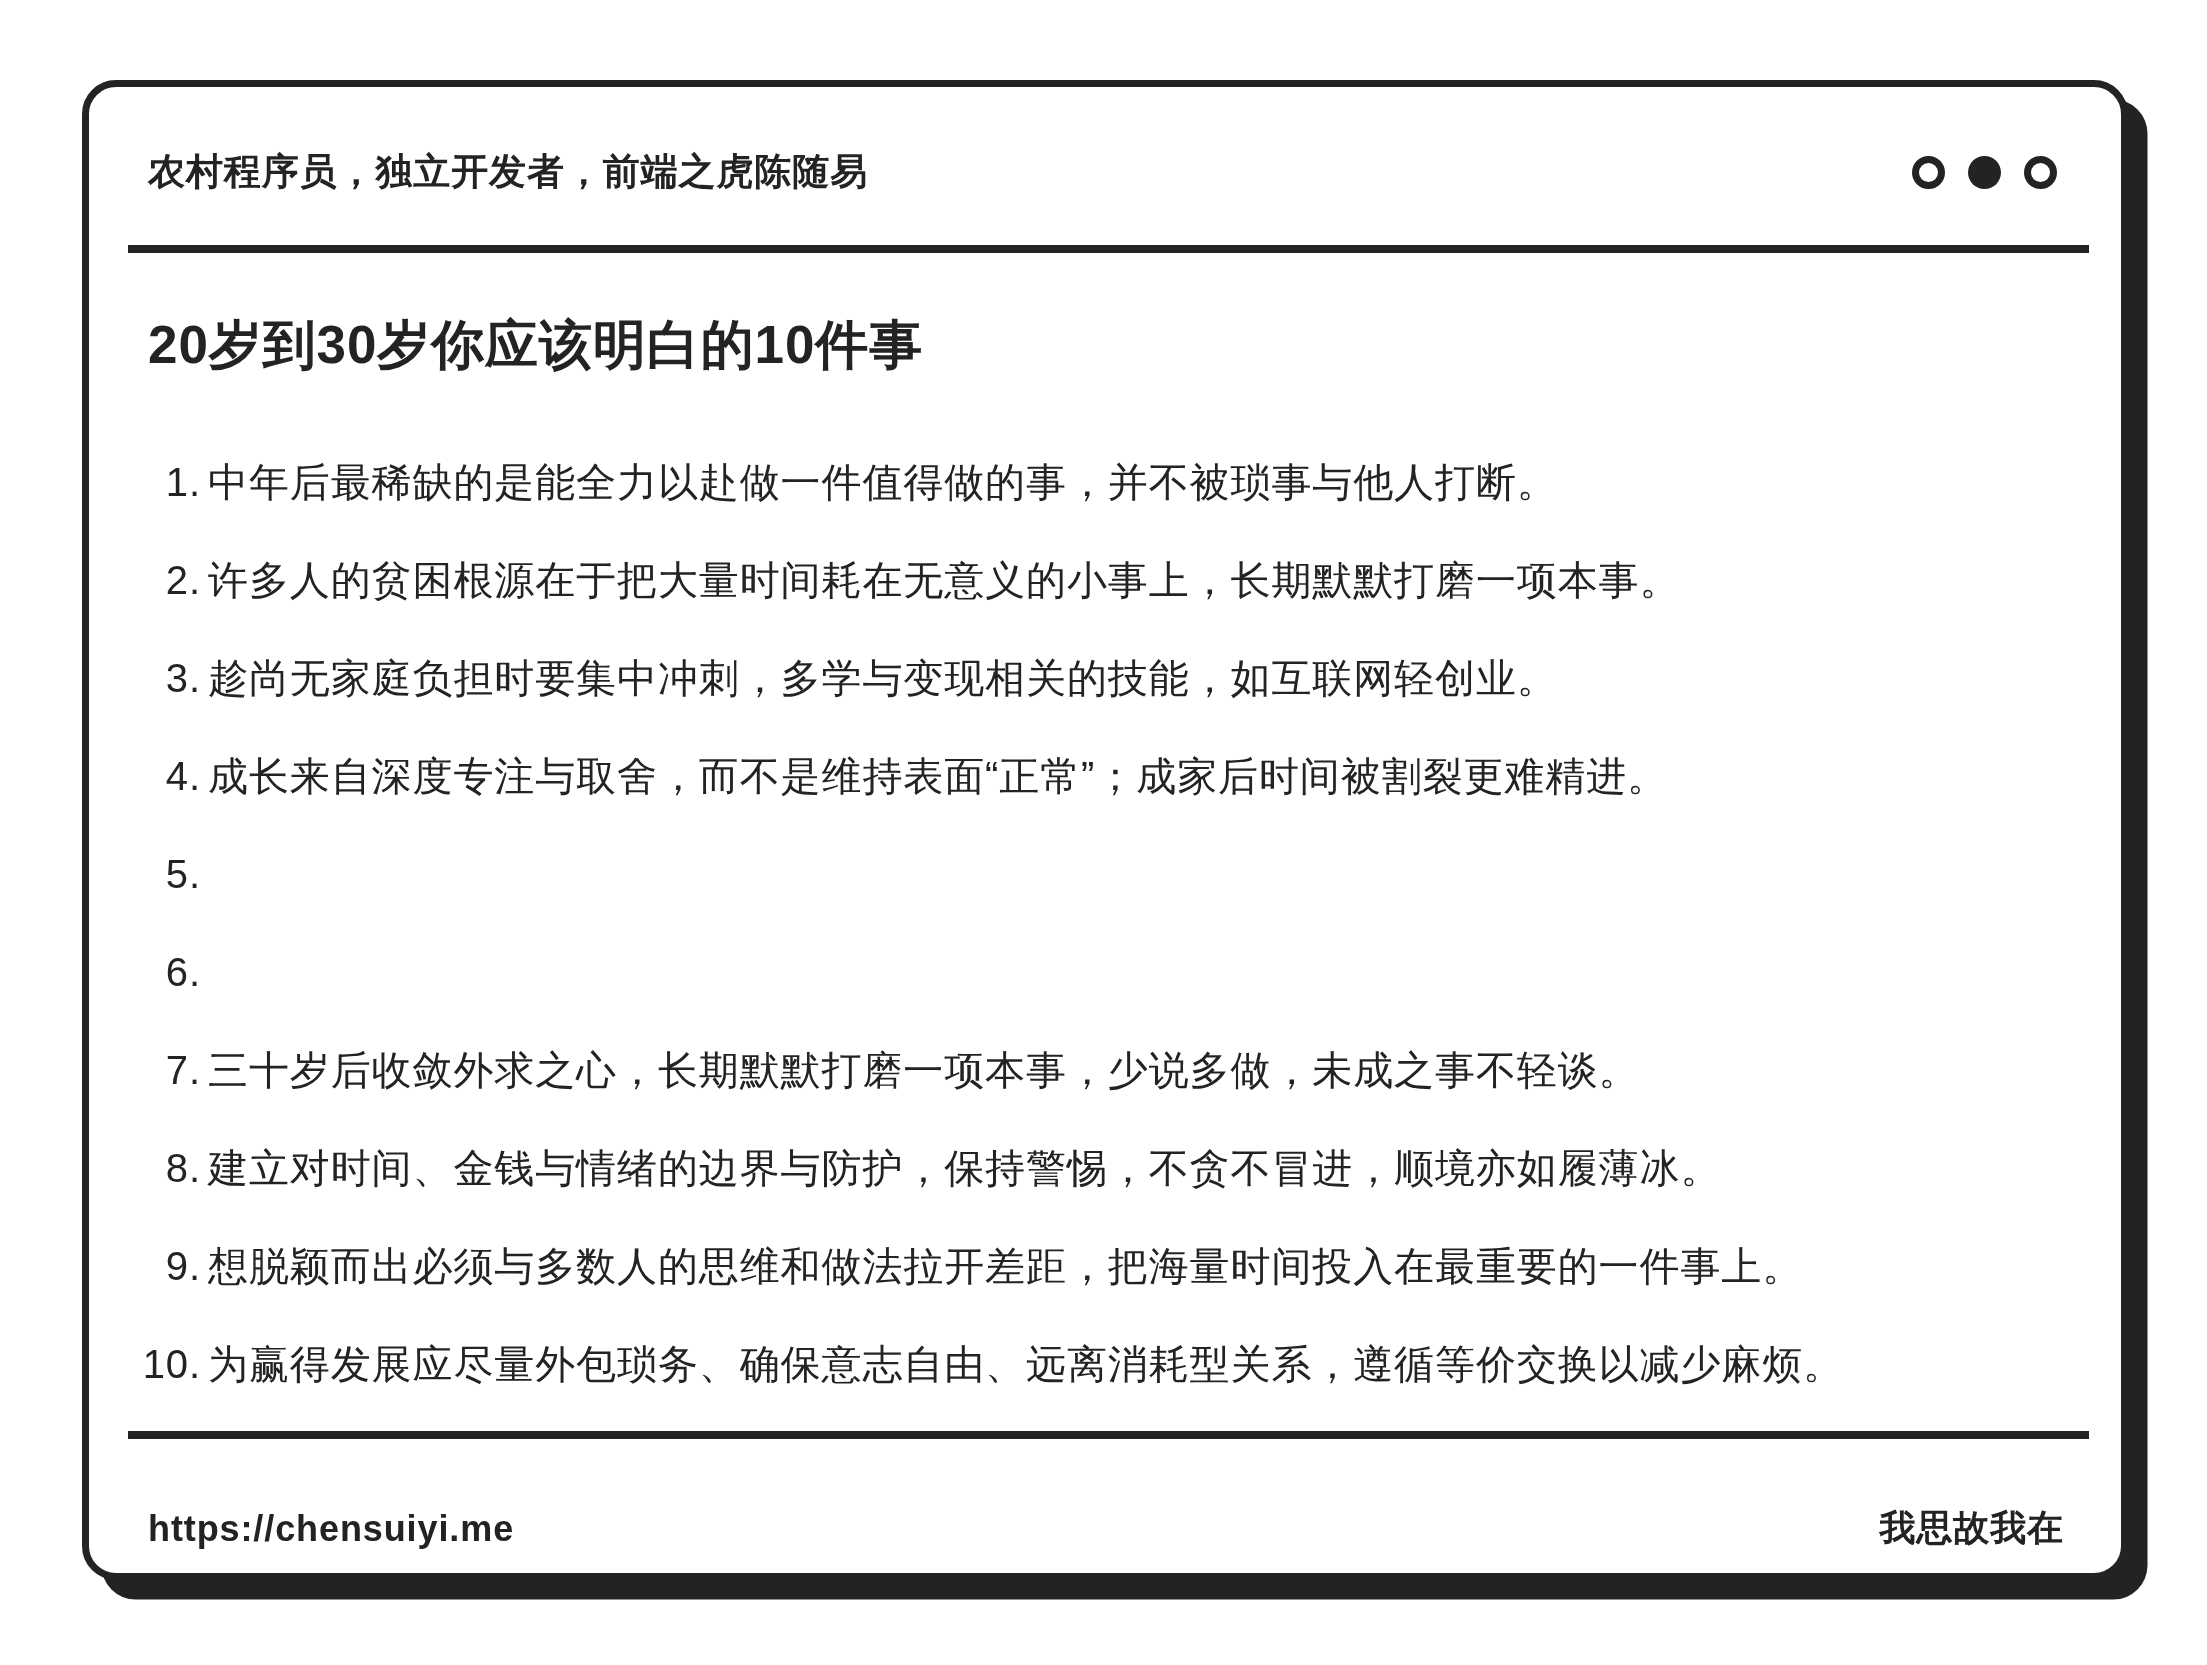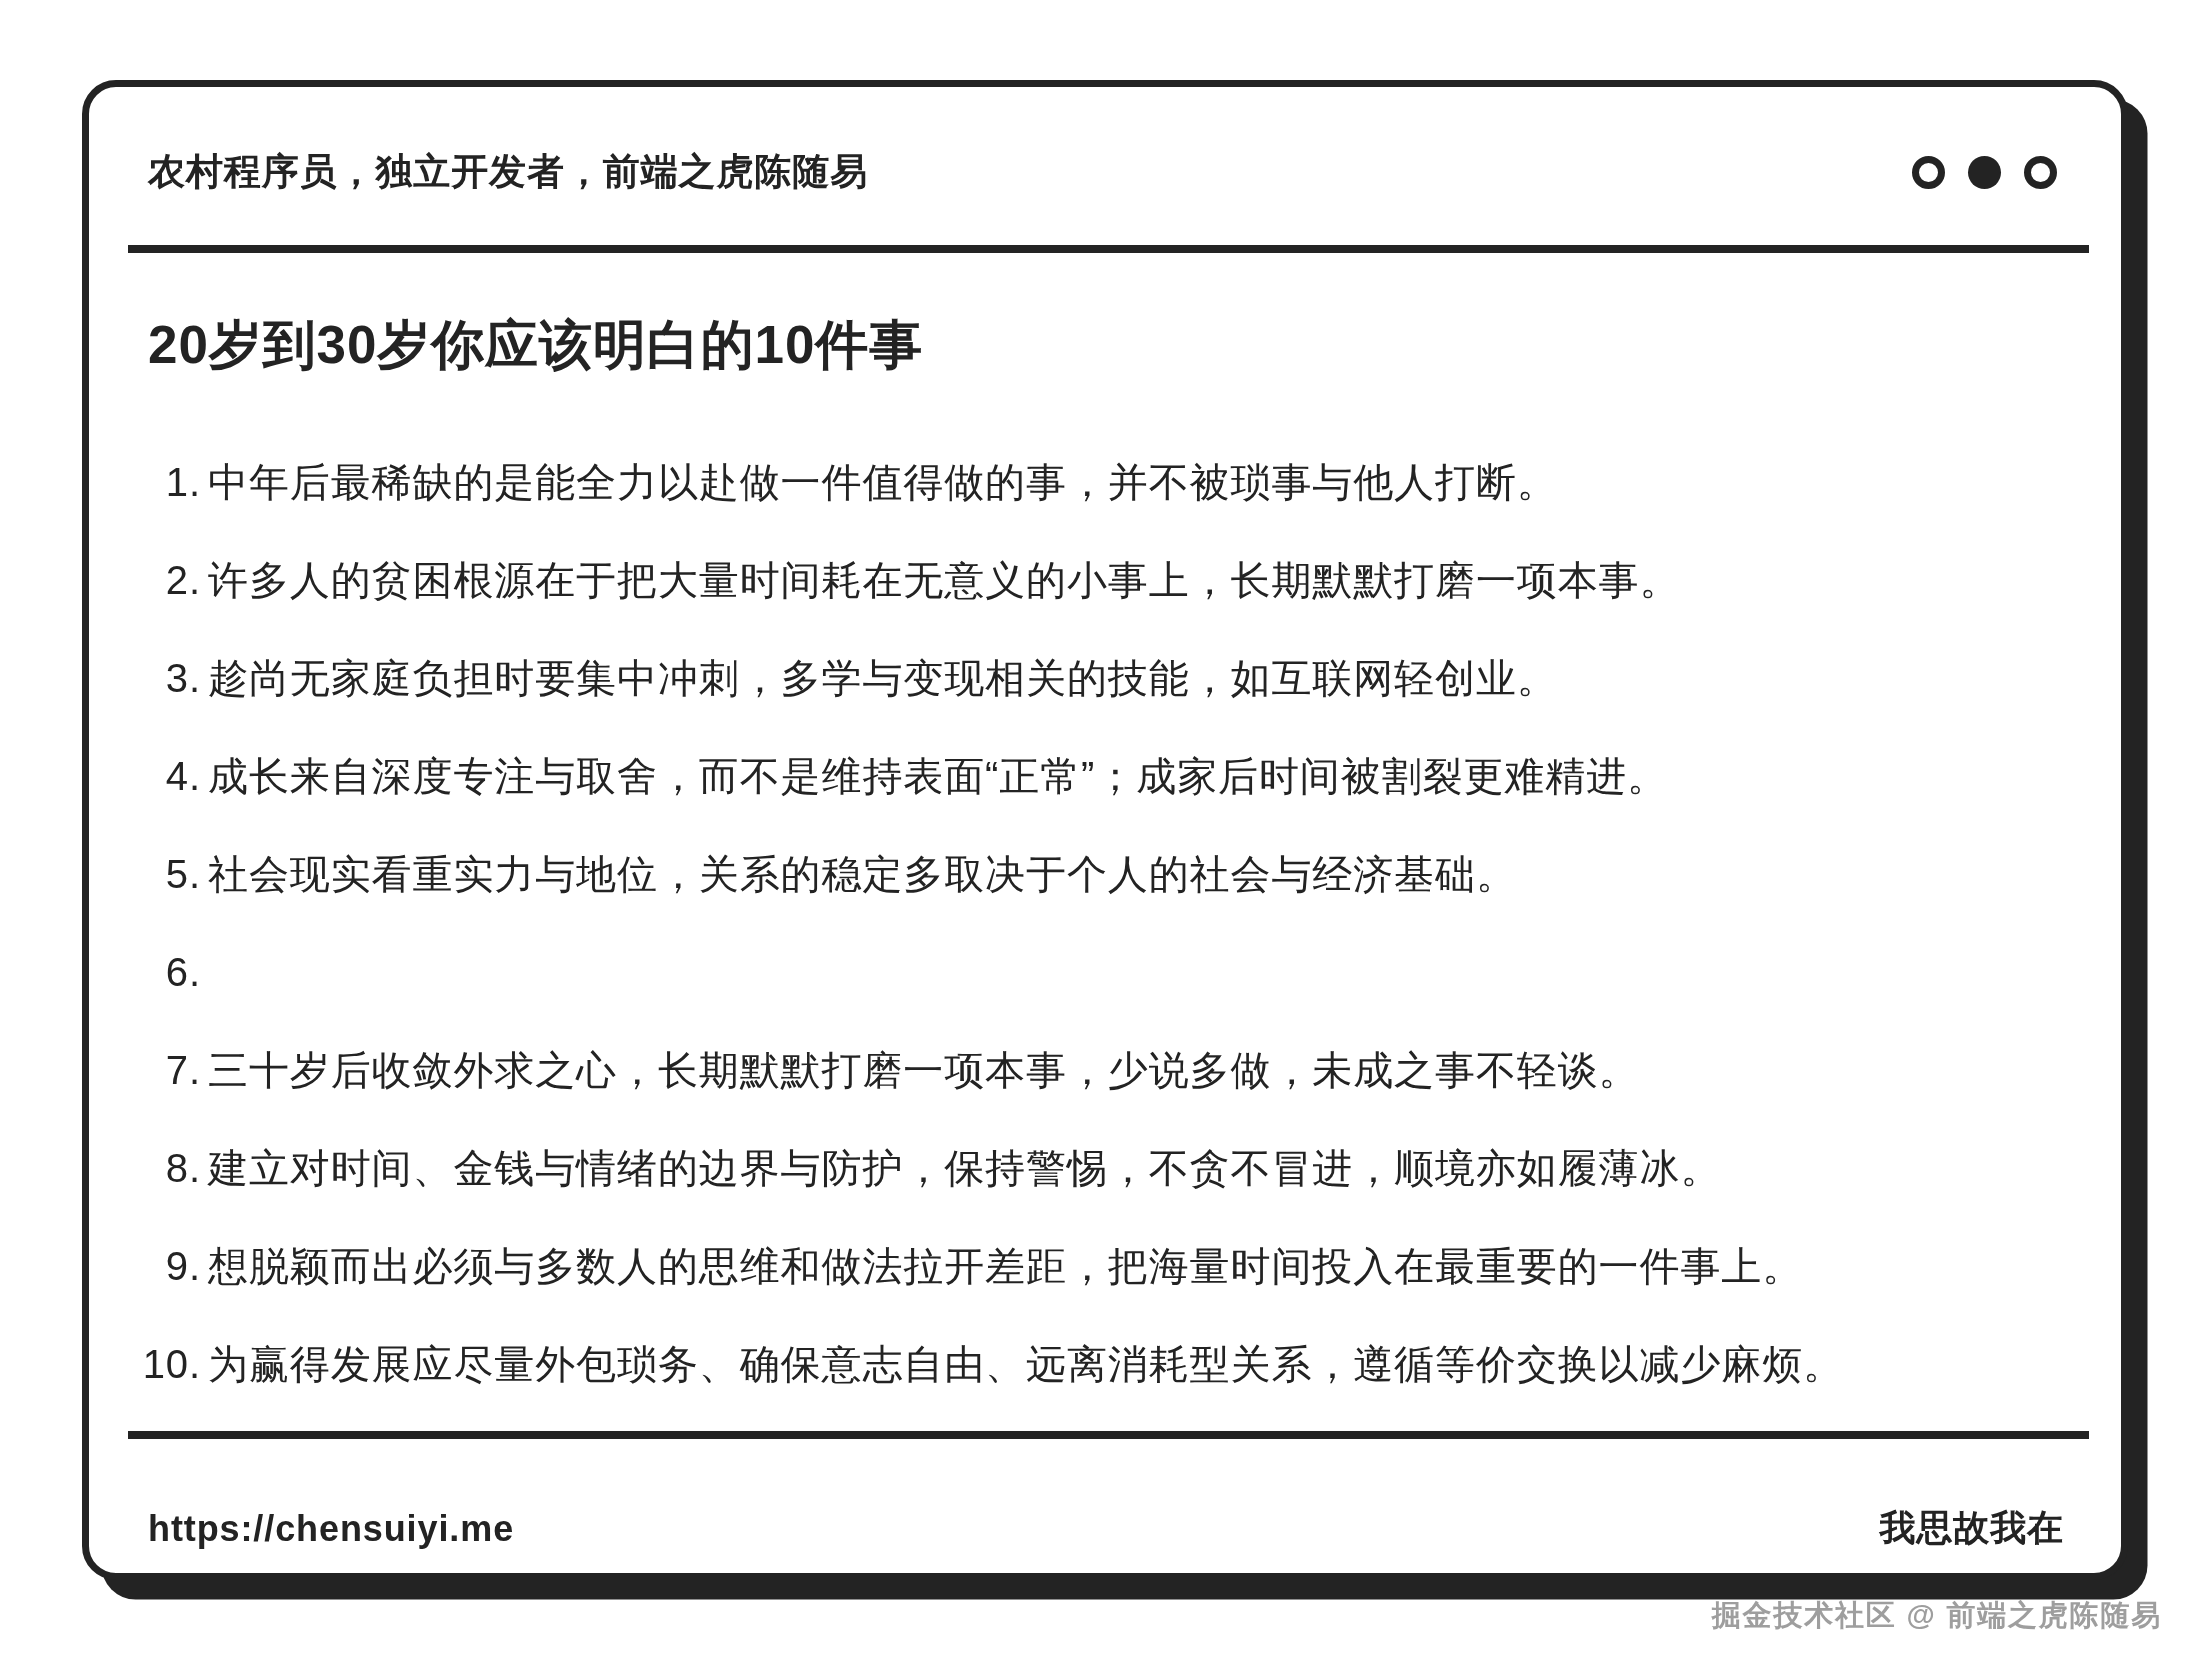--- a/index.html
+++ b/index.html
@@ -169,21 +169,20 @@
     <span class="list-item-text">趁尚无家庭负担时要集中冲刺，多学与变现相关的技能，如互联网轻创业。</span>
   </li>
 
   <li class="list-item">
     <span class="list-item-number">4.</span>
     <span class="list-item-text">成长来自深度专注与取舍，而不是维持表面“正常”；成家后时间被割裂更难精进。</span>
   </li>
 
   <li class="list-item">
     <span class="list-item-number">5.</span>
-    <span class="list-item-text">社会现实看重实力与地位，关系的稳定多取决于个人的社会与经济基础。</span>
   </li>
 
   <li class="list-item">
     <span class="list-item-number">6.</span>
   </li>
 
   <li class="list-item">
     <span class="list-item-number">7.</span>
     <span class="list-item-text">三十岁后收敛外求之心，长期默默打磨一项本事，少说多做，未成之事不轻谈。</span>
   </li>
@@ -206,16 +205,15 @@
 
     <div class="divider bottom"></div>
 
     <div class="card-footer">
       <span class="footer-url">https://chensuiyi.me</span>
       <span class="footer-motto">我思故我在</span>
     </div>
 
   </div>
 
-  <div class="watermark">掘金技术社区 @ 前端之虎陈随易</div>
 
 </div>
 
 
 </body></html>

